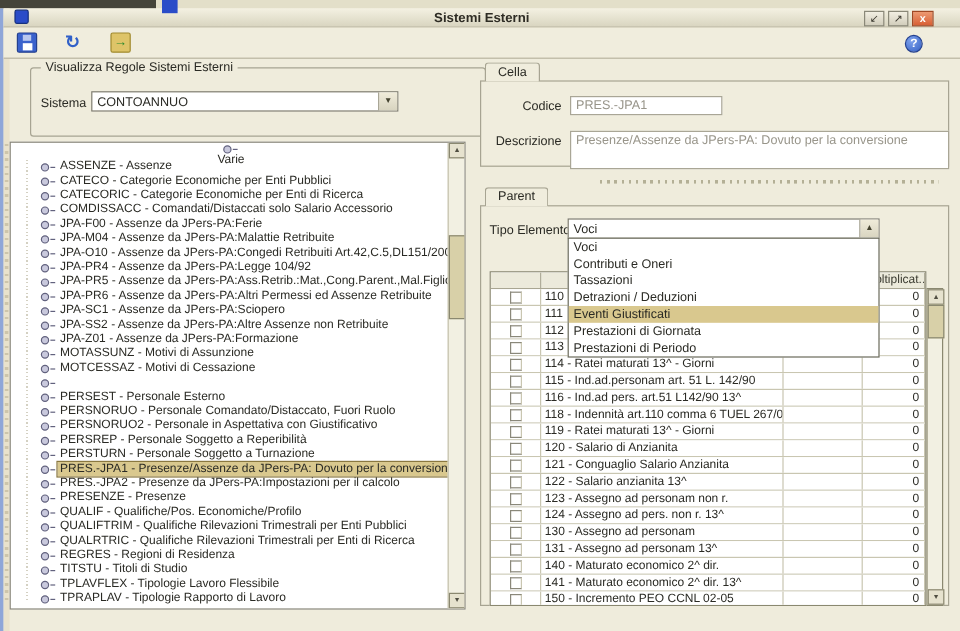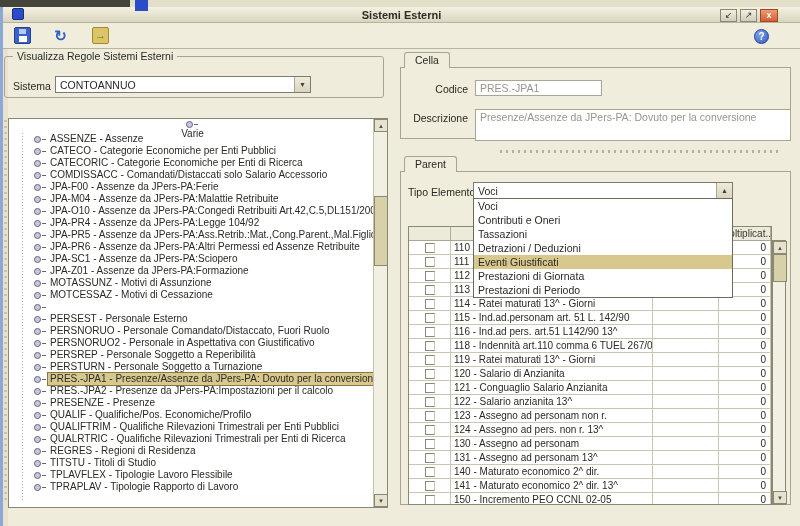--- a/index.html
+++ b/index.html
@@ -122,21 +122,21 @@
     <div class="winbtn close" style="right:22px;width:18px;">x</div>
   </div>
 
   <div class="toolbar">
     <span class="tb-icon floppy" style="left:11px;"></span>
     <span class="tb-icon refresh" style="left:49px;">↻</span>
     <span class="tb-icon exit" style="left:89px;">→</span>
     <span class="help" style="right:31px;">?</span>
   </div>
 
-  <div class="groupbox" style="left:4px;top:56px;width:380px;height:42px;">
+  <div class="groupbox" style="left:25px;top:56px;width:380px;height:58px;">
     <span class="group-label">Visualizza Regole Sistemi Esterni</span>
     <span class="fieldlabel" style="left:8px;top:23px;">Sistema</span>
     <div class="combo" style="left:50px;top:19px;width:256px;height:17px;">
       <span class="val">CONTOANNUO</span>
       <span class="btn">▼</span>
     </div>
   </div>
 
   <div class="v-dots"></div>
 
@@ -196,20 +196,24 @@
         <div class="tree-row child">
           <span class="node-icon"></span>
           <span class="tree-label">JPA-PR6 - Assenze da JPers-PA:Altri Permessi ed Assenze Retribuite</span>
         </div>
 
         <div class="tree-row child">
           <span class="node-icon"></span>
           <span class="tree-label">JPA-SC1 - Assenze da JPers-PA:Sciopero</span>
         </div>
 
+        <div class="tree-row child">
+          <span class="node-icon"></span>
+          <span class="tree-label">JPA-SS2 - Assenze da JPers-PA:Altre Assenze non Retribuite</span>
+        </div>
 
         <div class="tree-row child">
           <span class="node-icon"></span>
           <span class="tree-label">JPA-Z01 - Assenze da JPers-PA:Formazione</span>
         </div>
 
         <div class="tree-row child">
           <span class="node-icon"></span>
           <span class="tree-label">MOTASSUNZ - Motivi di Assunzione</span>
         </div>

